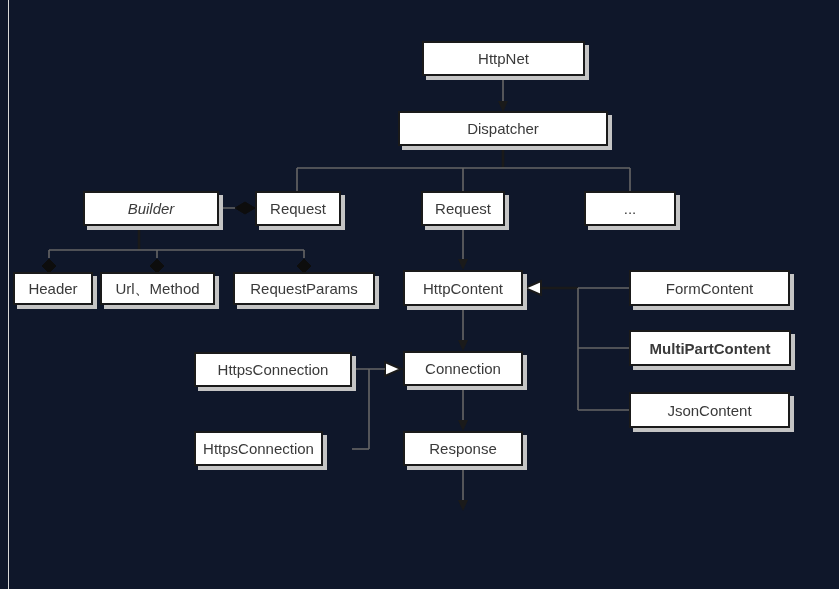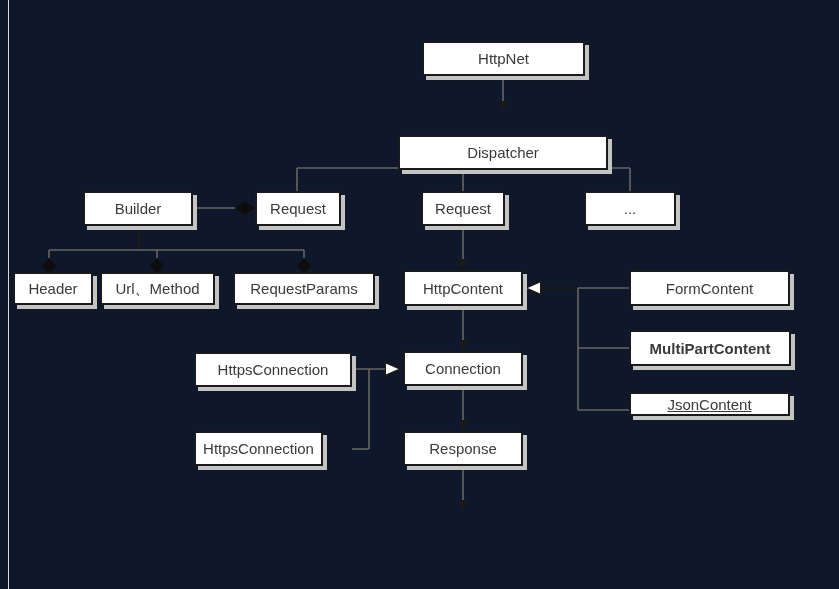--- a/index.html
+++ b/index.html
@@ -131,43 +131,43 @@
 
     <path class="ln" d="M463,386 L463,423"></path>
     <polygon class="arrow-fill" points="463,431 458,420 468,420"></polygon>
 
     <path class="ln" d="M463,466 L463,503"></path>
     <polygon class="arrow-fill" points="463,511 458,500 468,500"></polygon>
   </svg>
 
   <div class="node" style="left:422px; top:41px; width:163px; height:35px;">HttpNet</div>
 
-  <div class="node" style="left:398px; top:111px; width:210px; height:35px;margin-top:24px;">Dispatcher</div>
+  <div class="node" style="left:398px; top:111px; width:210px; height:35px;">Dispatcher</div>
 
-  <div class="node" style="left:83px; top:191px; width:110px; height:35px;">Builder</div>
+  <div class="node" style="left:83px; top:191px; width:136px; height:35px;font-style:italic;">Builder</div>
 
   <div class="node" style="left:255px; top:191px; width:86px; height:35px;">Request</div>
 
   <div class="node" style="left:421px; top:191px; width:84px; height:35px;">Request</div>
 
   <div class="node" style="left:584px; top:191px; width:92px; height:35px;">...</div>
 
   <div class="node" style="left:13px; top:272px; width:80px; height:33px;">Header</div>
 
   <div class="node" style="left:233px; top:272px; width:142px; height:33px;">RequestParams</div>
 
   <div class="node" style="left:100px; top:272px; width:115px; height:33px;">Url、Method</div>
 
   <div class="node" style="left:403px; top:270px; width:120px; height:36px;">HttpContent</div>
 
   <div class="node" style="left:629px; top:270px; width:161px; height:36px;">FormContent</div>
 
   <div class="node" style="left:629px; top:330px; width:162px; height:36px;font-weight:bold;">MultiPartContent</div>
 
-  <div class="node" style="left:629px; top:392px; width:161px; height:24px;text-decoration:underline;">JsonContent</div>
+  <div class="node" style="left:629px; top:392px; width:161px; height:36px;">JsonContent</div>
 
   <div class="node" style="left:194px; top:352px; width:158px; height:35px;">HttpsConnection</div>
 
   <div class="node" style="left:194px; top:431px; width:129px; height:35px;">HttpsConnection</div>
 
   <div class="node" style="left:403px; top:351px; width:120px; height:35px;">Connection</div>
 
   <div class="node" style="left:403px; top:431px; width:120px; height:35px;">Response</div>
 
 

